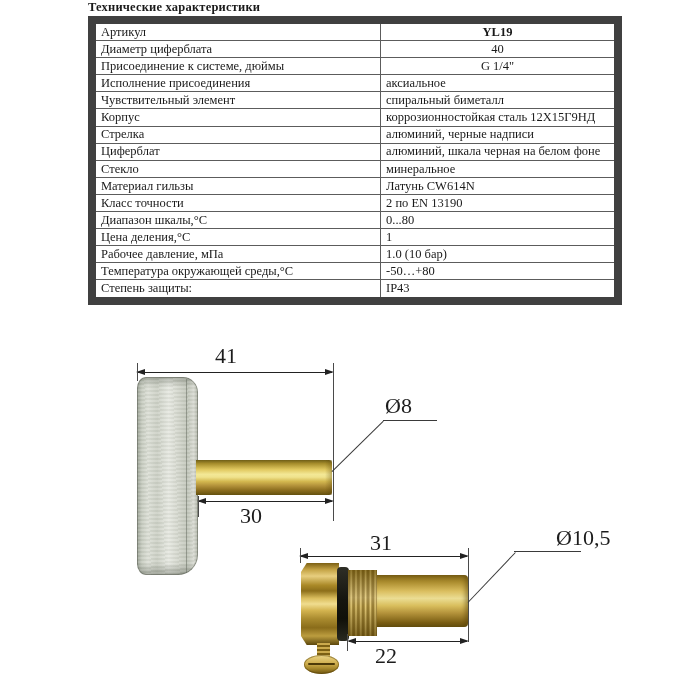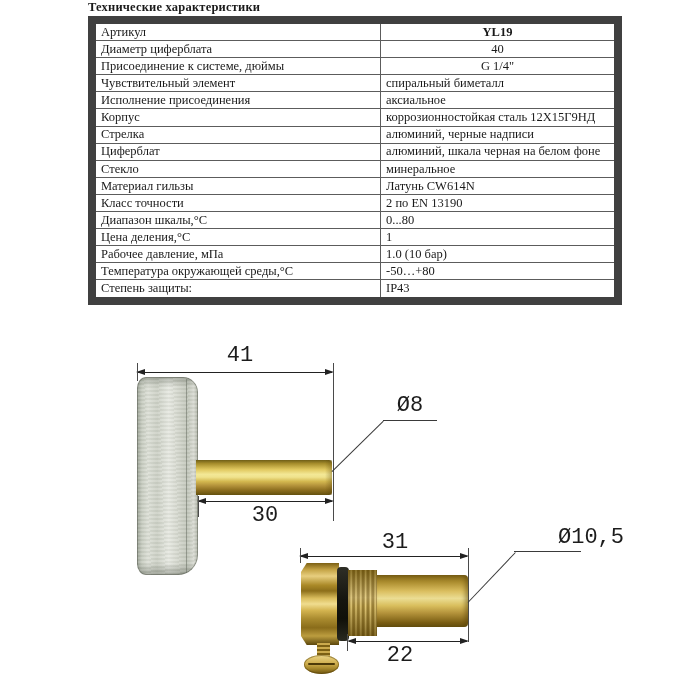--- a/index.html
+++ b/index.html
@@ -21,22 +21,22 @@
     border:1px solid #5c5c5c;height:16.1px;
     font-size:12.5px;line-height:1;padding:0 0 0 5px;
     white-space:nowrap;overflow:hidden;vertical-align:middle;
   }
   table.spec td.lab{width:279px;}
   table.spec td.val{width:233px;}
   table.spec td.center{text-align:center;padding-left:0;}
   table.spec td.bold{font-weight:bold;}
   
   .dlabel{
-    position:absolute;font-family:Liberation Mono, monospace;
-    font-size:22px;line-height:1;color:#1c1c1c;text-align:center;
+    position:absolute;font-family:Liberation Serif, serif;
+    font-size:22px;line-height:1;color:#1c1c1c;text-align:left;
   }
   .dim{position:absolute;height:7px;}
   .dim .line{position:absolute;left:1px;right:1px;top:3px;height:1.3px;background:#222;}
   .dim .a{position:absolute;top:0;width:0;height:0;
           border-top:3.4px solid transparent;border-bottom:3.4px solid transparent;}
   .dim .al{left:-1px;border-right:9px solid #222;}
   .dim .ar{right:-1px;border-left:9px solid #222;}
   .ext{position:absolute;width:1px;background:#4a4a4a;}
   .leader{position:absolute;height:1.2px;background:#3a3a3a;transform-origin:0 50%;}
   
@@ -111,26 +111,26 @@
   </tr>
   <tr>
     <td class="lab">Диаметр циферблата</td>
     <td class="val center">40</td>
   </tr>
   <tr>
     <td class="lab">Присоединение к системе, дюймы</td>
     <td class="val center">G 1/4"</td>
   </tr>
   <tr>
+    <td class="lab">Исполнение присоединения</td>
+    <td class="val">аксиальное</td>
+  </tr>
+  <tr>
     <td class="lab">Чувствительный элемент</td>
     <td class="val">спиральный биметалл</td>
-  </tr>
-  <tr>
-    <td class="lab">Исполнение присоединения</td>
-    <td class="val">аксиальное</td>
   </tr>
   <tr>
     <td class="lab">Корпус</td>
     <td class="val">коррозионностойкая сталь 12Х15Г9НД</td>
   </tr>
   <tr>
     <td class="lab">Стрелка</td>
     <td class="val">алюминий, черные надписи</td>
   </tr>
   <tr>

